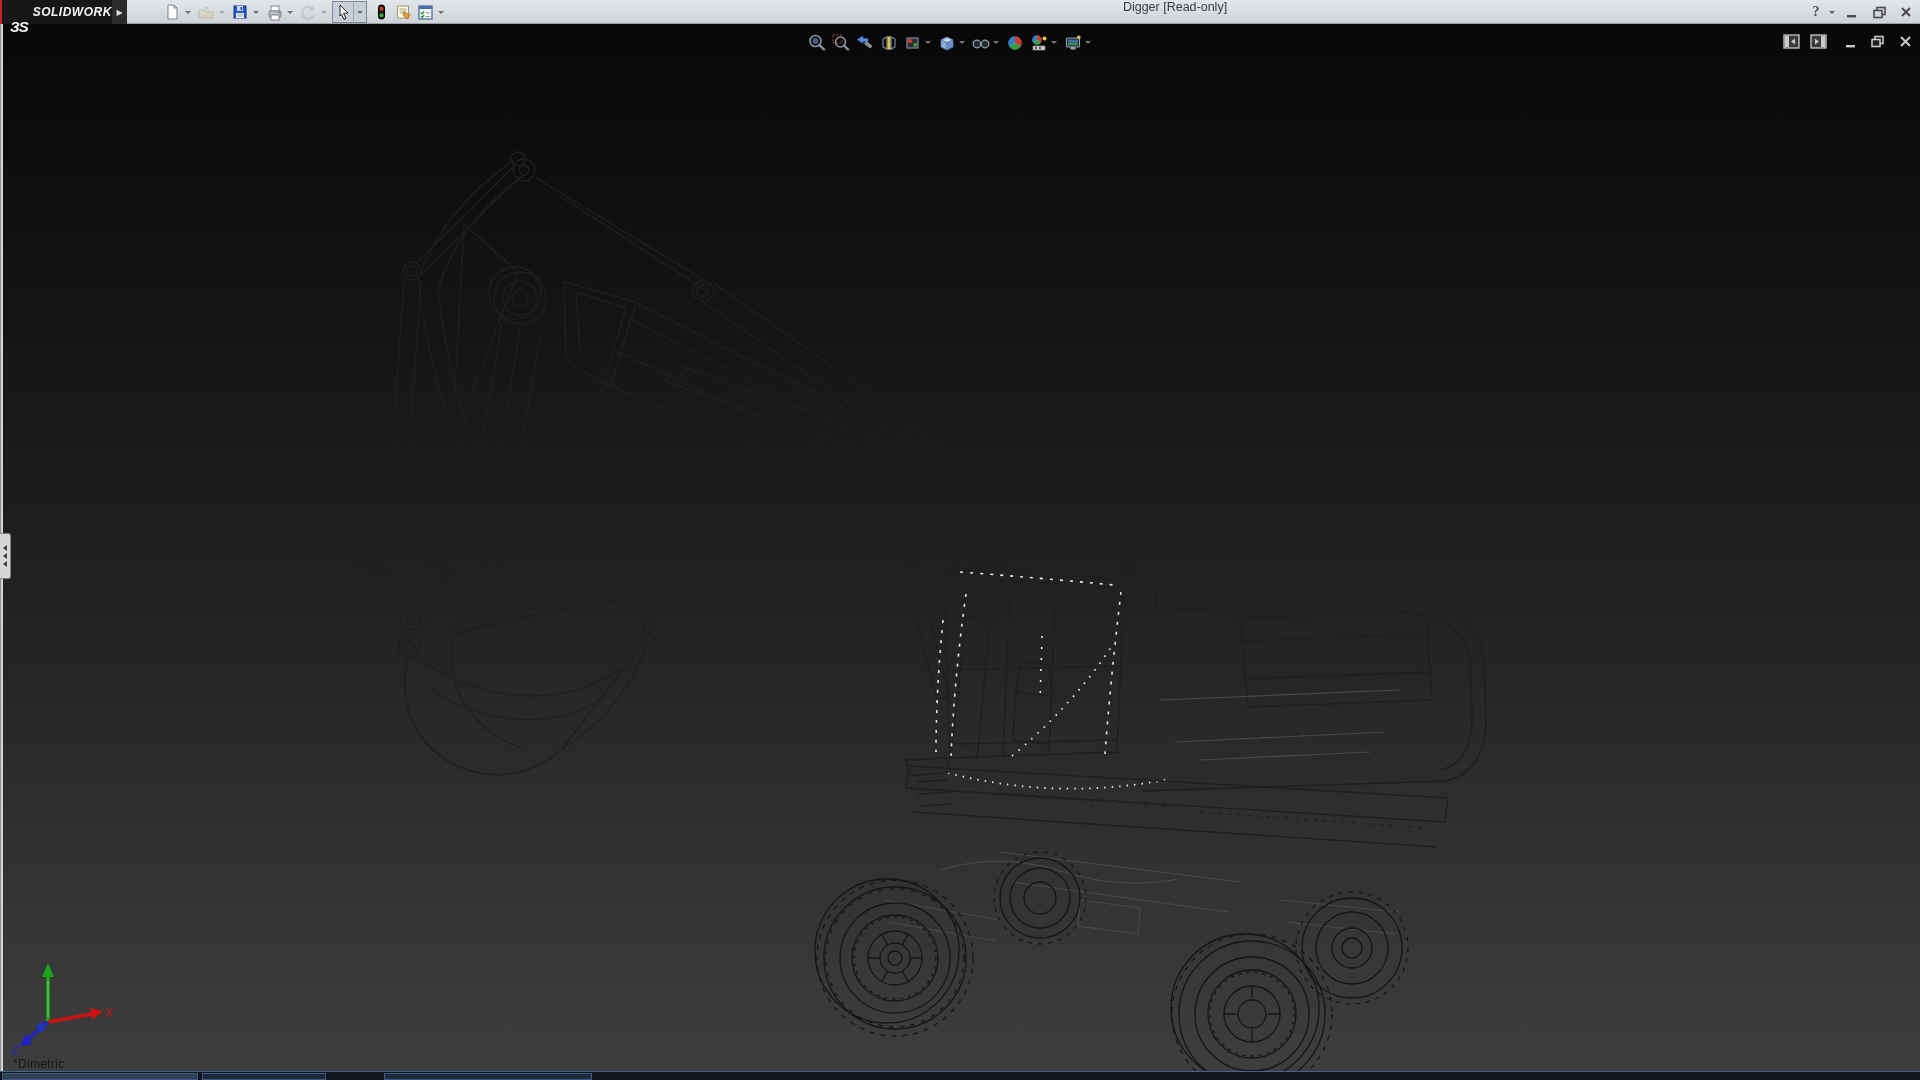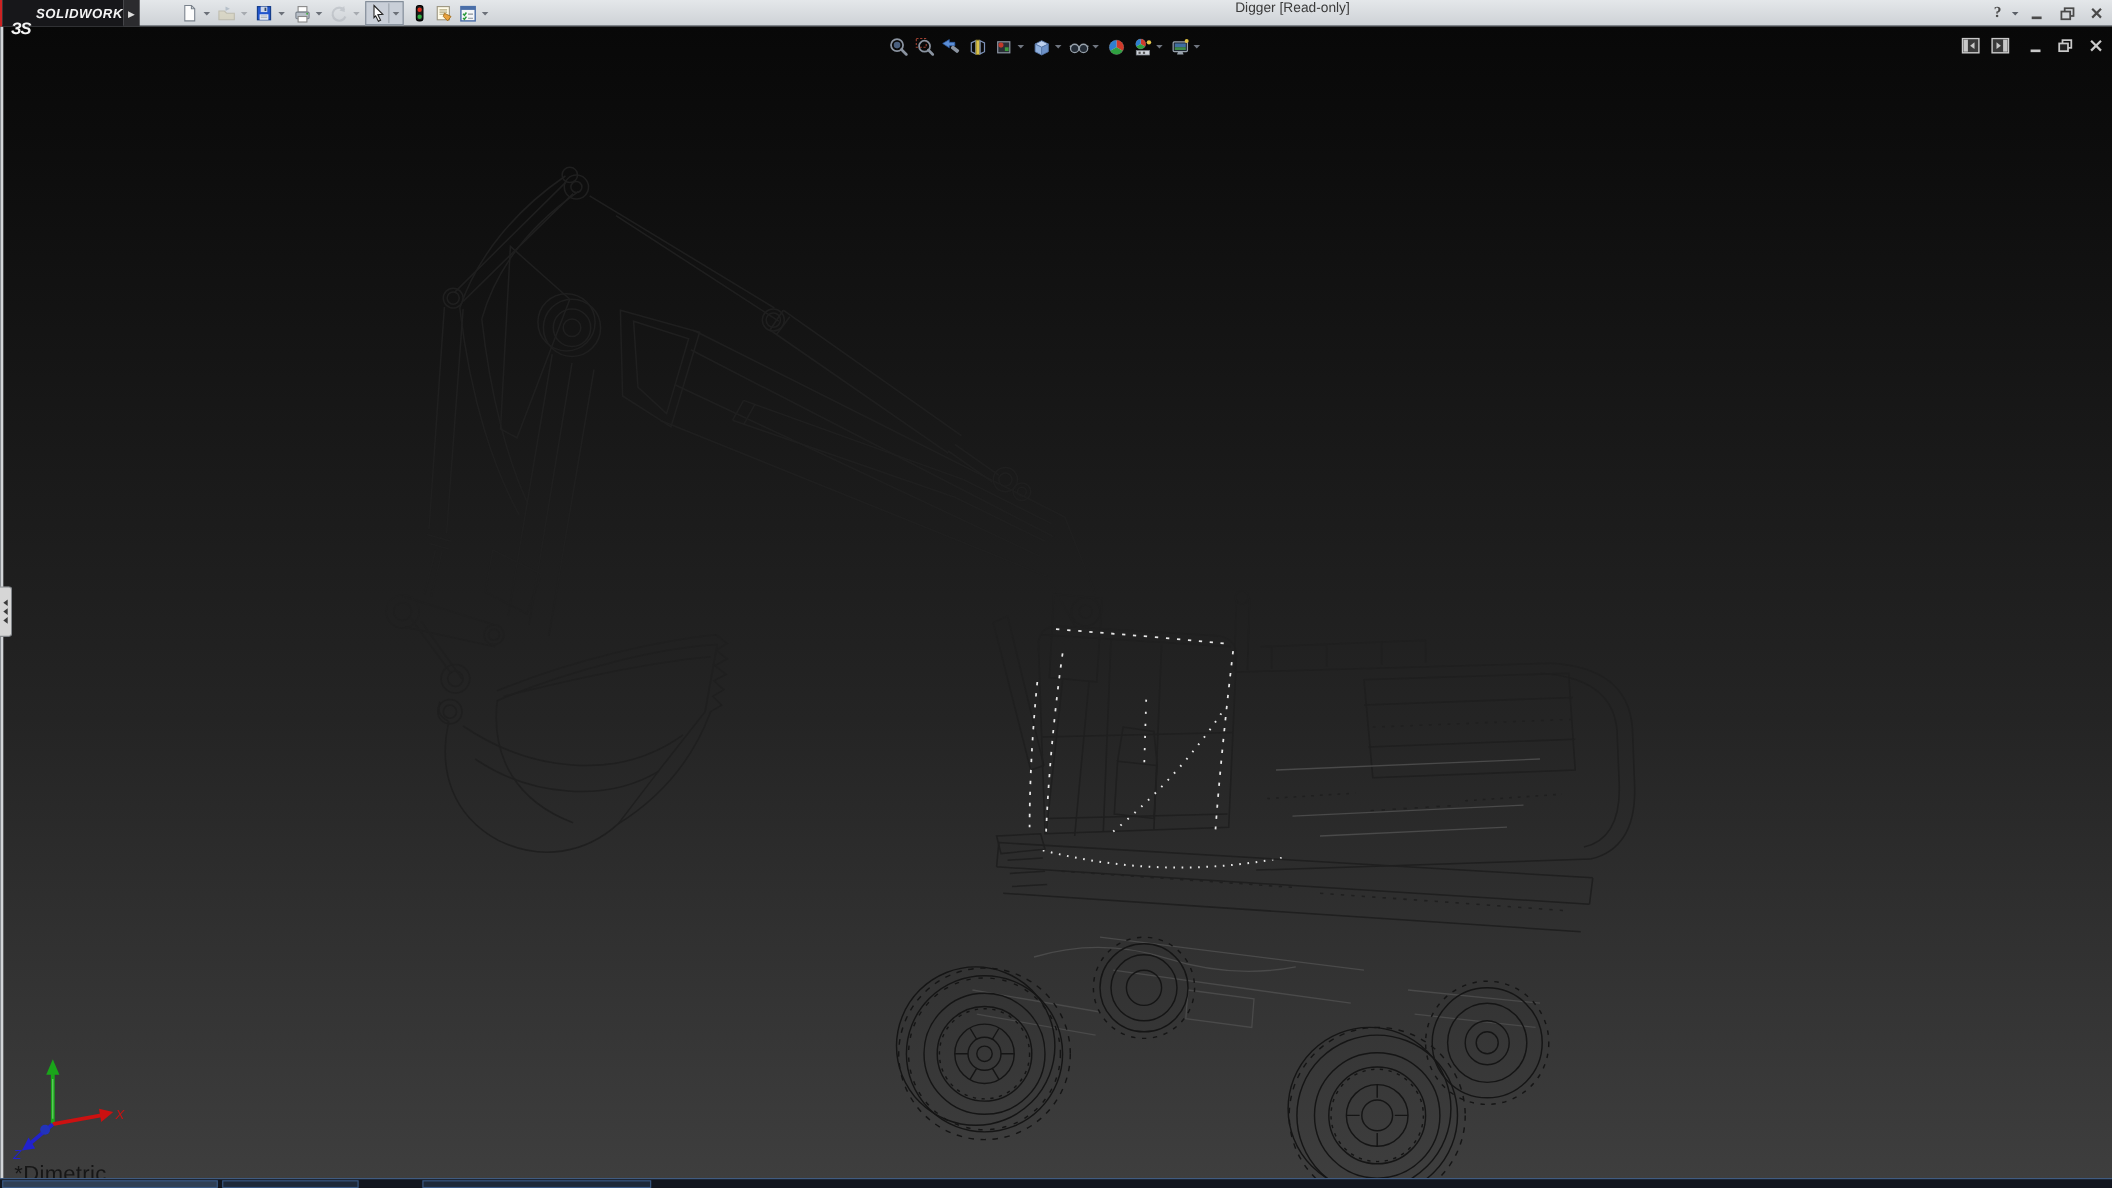--- a/index.html
+++ b/index.html
@@ -58,21 +58,21 @@
     border-right:4px solid #3a3a3a;}
   .doc-controls{position:absolute;right:6px;top:9px;display:flex;align-items:center;gap:9px;z-index:10;}
   .dc{width:18px;height:16px;display:flex;align-items:center;justify-content:center;cursor:pointer;}
   .wire-svg{position:absolute;left:0;top:-24px;width:1920px;height:1080px;}
   .w{stroke:var(--wire);fill:none;stroke-width:1.4;}
   .wd{stroke:var(--wire-dark);fill:none;stroke-width:1.3;}
   .wl{stroke:var(--wire-light);fill:none;stroke-width:1.2;}
   .wh{stroke:var(--highlight);fill:none;stroke-width:1.6;stroke-dasharray:3 7;}
   .whd{stroke:var(--highlight);fill:none;stroke-width:1.8;stroke-dasharray:1.5 6;}
   .triad-svg{position:absolute;left:8px;top:931px;width:110px;height:100px;}
-  .view-label{position:absolute;left:13px;top:1033px;font-size:20px;color:#161616;
+  .view-label{position:absolute;left:13px;top:1033px;font-size:12px;color:#161616;
     letter-spacing:.3px;z-index:4;}
   .taskbar{position:absolute;left:0;top:1071px;width:1920px;height:9px;background:var(--taskbar-bg);
     border-top:1px solid var(--taskbar-edge);z-index:60;}
   .tb-btn{position:absolute;top:1px;height:7px;border:1px solid #3a5a86;background:rgba(90,130,180,.18);}
   .tb-btn.active{background:rgba(120,160,210,.3);}
 </style>
 </head>
 <body>
 
 <div class="titlebar">

